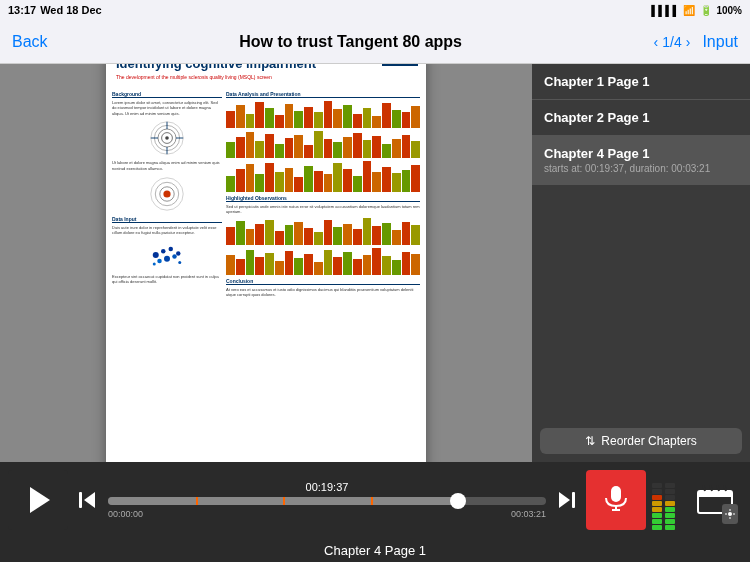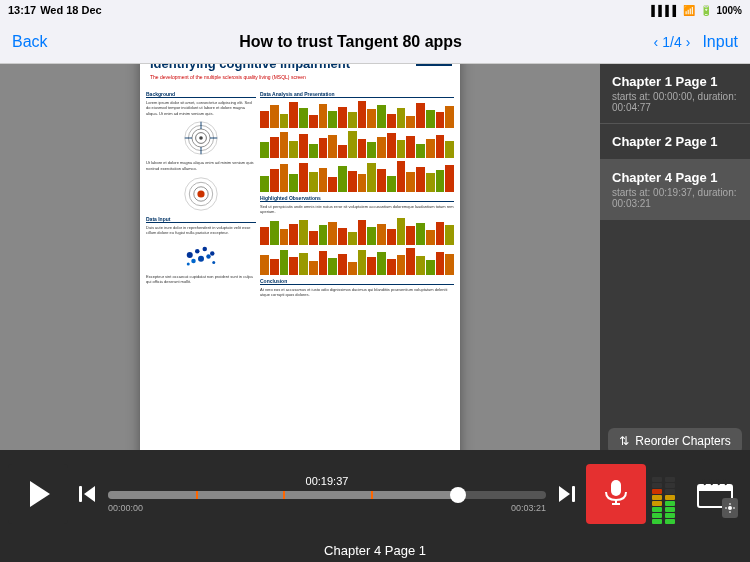--- a/index.html
+++ b/index.html
@@ -76,42 +76,42 @@
     .circle-diagram svg { width: 100%; height: 100%; }
 
     .dot-diagram { width: 40px; height: 30px; margin: 4px auto; position: relative; }
     .dot-diagram svg { width: 100%; height: 100%; }
 
     .innervate-logo { position: absolute; bottom: 6px; left: 8px; font-size: 6px; color: #333; display: flex; align-items: center; gap: 2px; }
     .innervate-logo .i-icon { font-size: 8px; font-weight: 800; color: #cc3300; }
 
     
     .sidebar {
-      width: 150px; background: #3a3a3a; overflow-y: auto;
+      width: 218px; background: #3a3a3a; overflow-y: auto;
       display: flex; flex-direction: column;
     }
     .chapter-item {
       padding: 10px 12px; border-bottom: 1px solid #555; cursor: pointer;
       background: #3a3a3a;
     }
     .chapter-item.active { background: #555; }
     .chapter-item-title { font-size: 13px; font-weight: 600; color: #fff; }
     .chapter-item-meta { font-size: 10px; color: #aaa; margin-top: 2px; }
 
     .reorder-btn {
       margin: 8px; padding: 6px 10px; background: #555; border-radius: 6px;
       display: flex; align-items: center; gap: 6px; cursor: pointer; justify-content: center;
       margin-top: auto;
     }
     .reorder-btn-text { font-size: 12px; color: #fff; }
     .reorder-icon { font-size: 12px; color: #fff; }
 
     
     .bottom-bar {
-      position: absolute; bottom: 0; left: 0; right: 0; height: 112px;
+      position: absolute; bottom: 0; left: 0; right: 0; height: 100px;
       background: #2a2a2a; display: flex; flex-direction: column;
     }
 
     .transport-row {
       flex: 1; display: flex; align-items: center; padding: 0 8px; gap: 6px;
     }
 
     
     .play-btn {
       width: 60px; height: 60px; background: #2a2a2a; border-radius: 4px;
@@ -404,21 +404,20 @@
       <div class="innervate-logo">
         <span class="i-icon">i</span>
         <span>innervate</span>
       </div>
     </div>
   </div>
 
   <div class="sidebar">
     <div class="chapter-item">
       <div class="chapter-item-title">Chapter 1 Page 1</div>
-      <div class="chapter-item-meta">starts at: 00:00:00, duration: 00:04:77</div>
     </div>
     <div class="chapter-item">
       <div class="chapter-item-title">Chapter 2 Page 1</div>
     </div>
     <div class="chapter-item active">
       <div class="chapter-item-title">Chapter 4 Page 1</div>
       <div class="chapter-item-meta">starts at: 00:19:37, duration: 00:03:21</div>
     </div>
     <div style="flex:1;"></div>
     <div class="reorder-btn">

